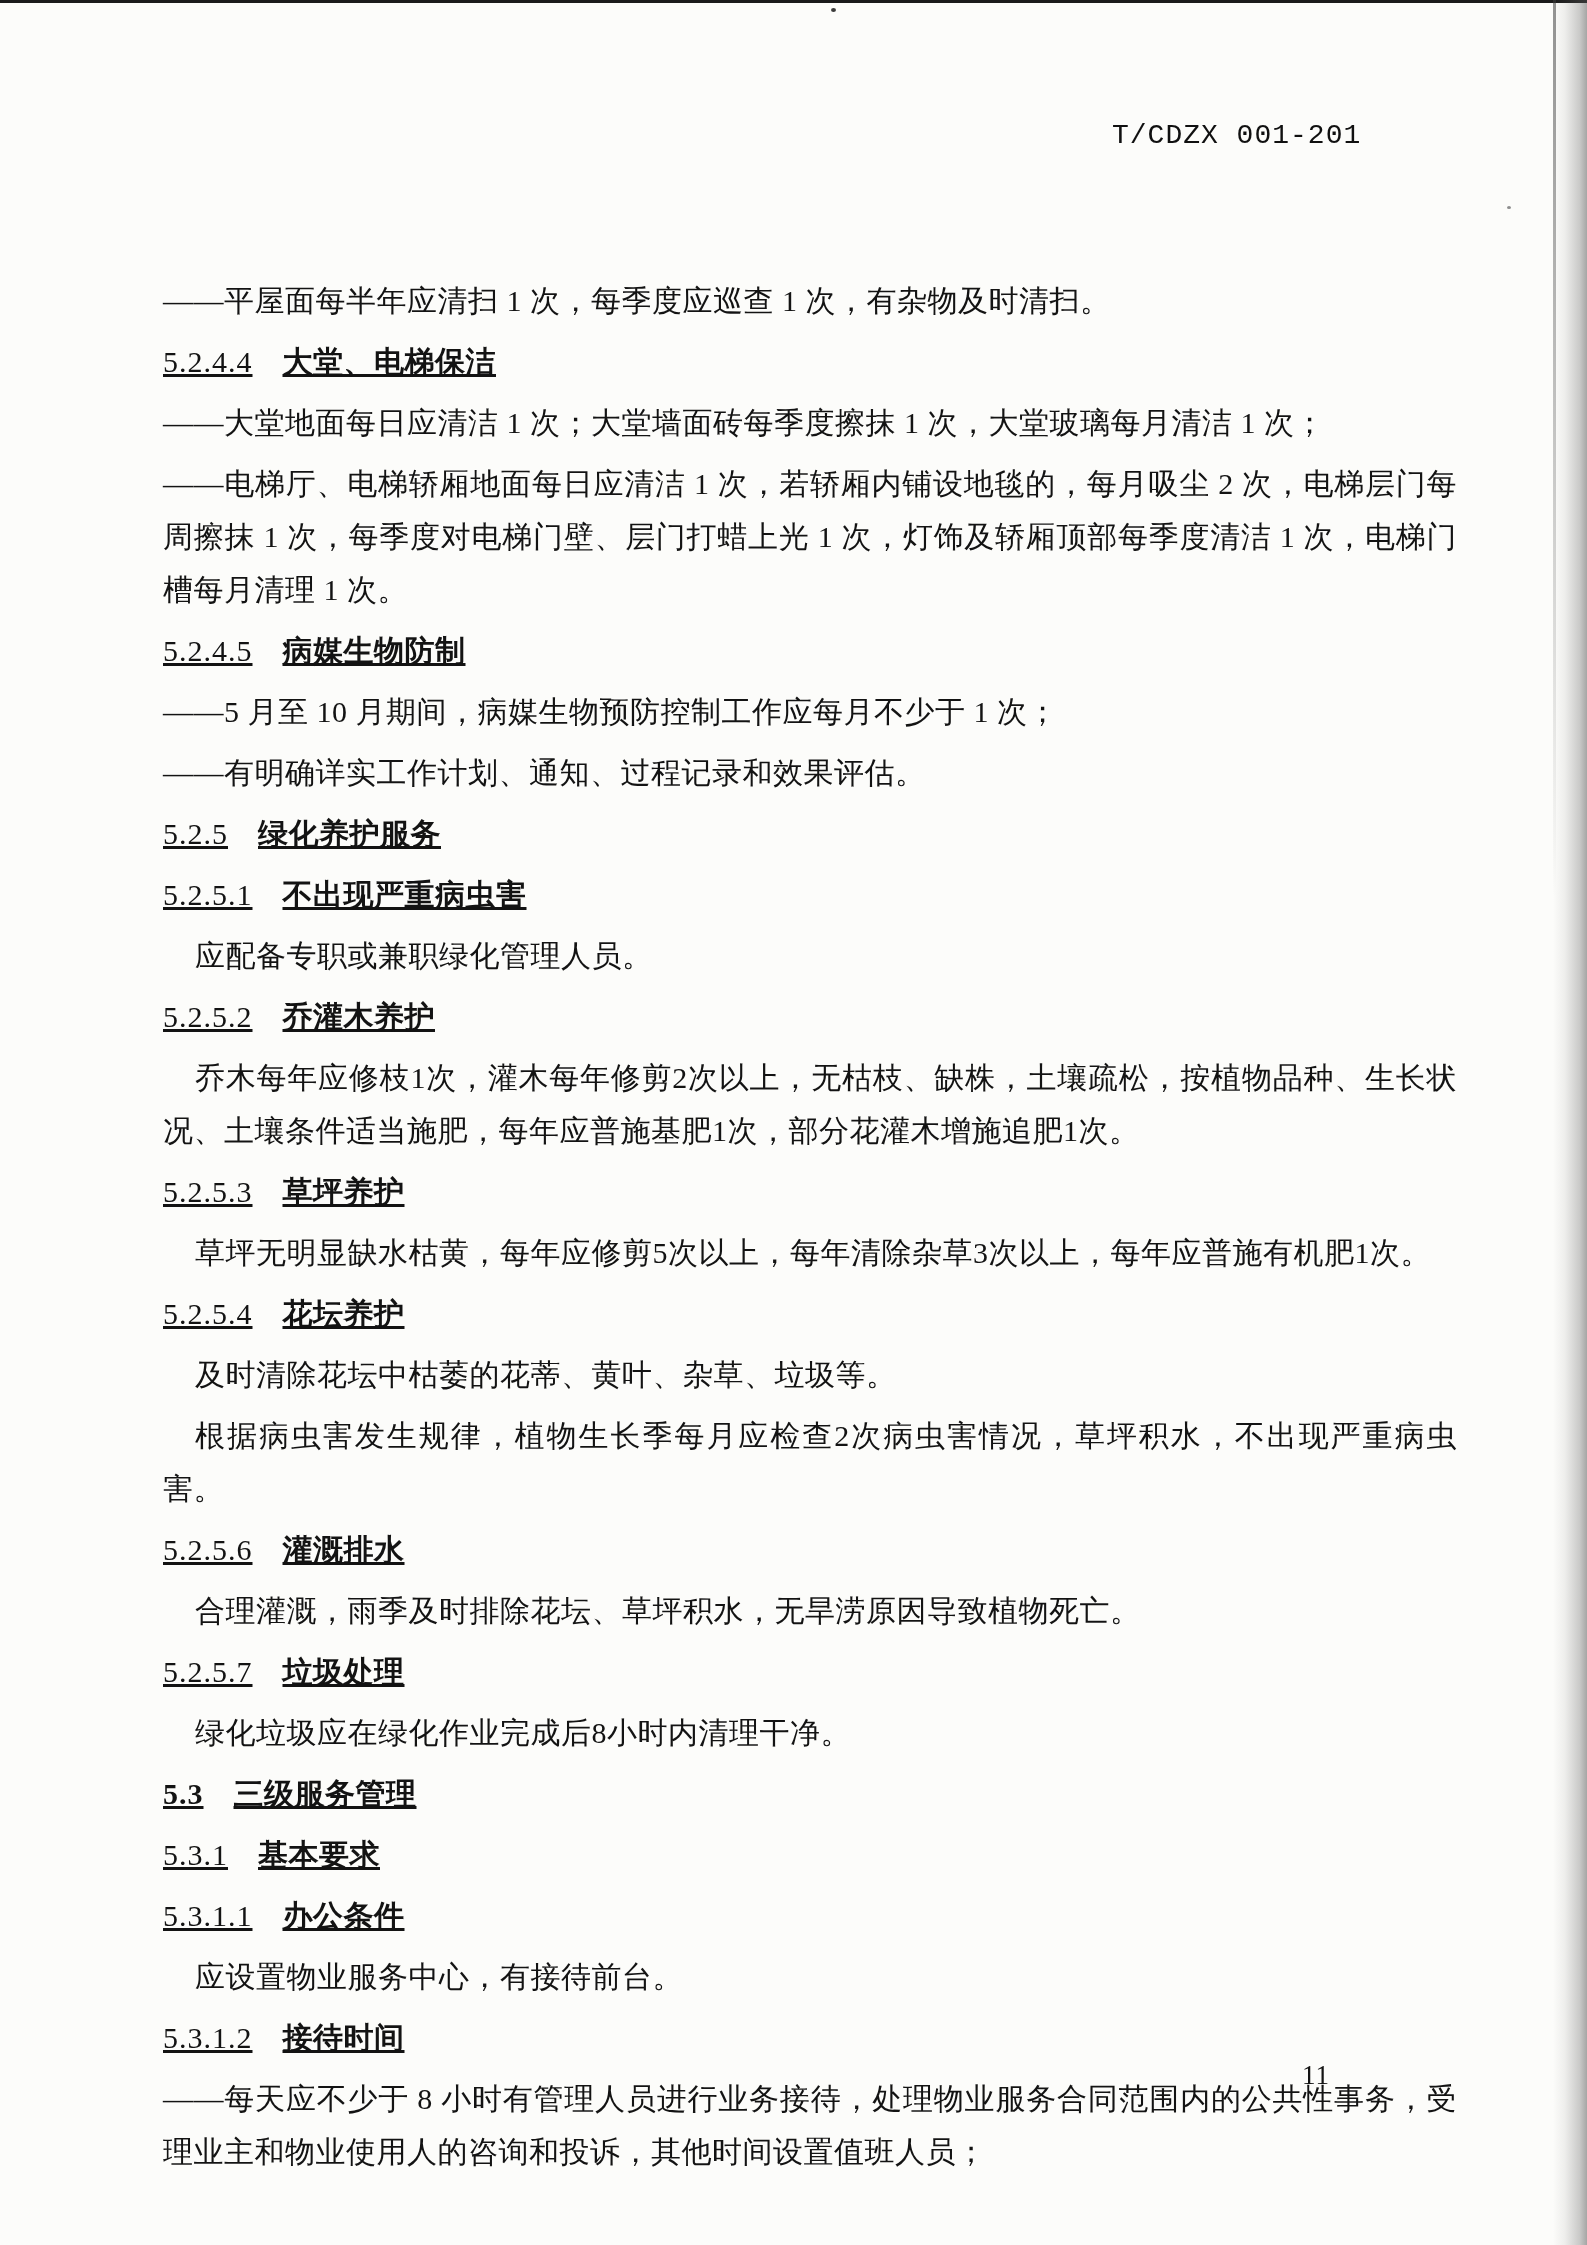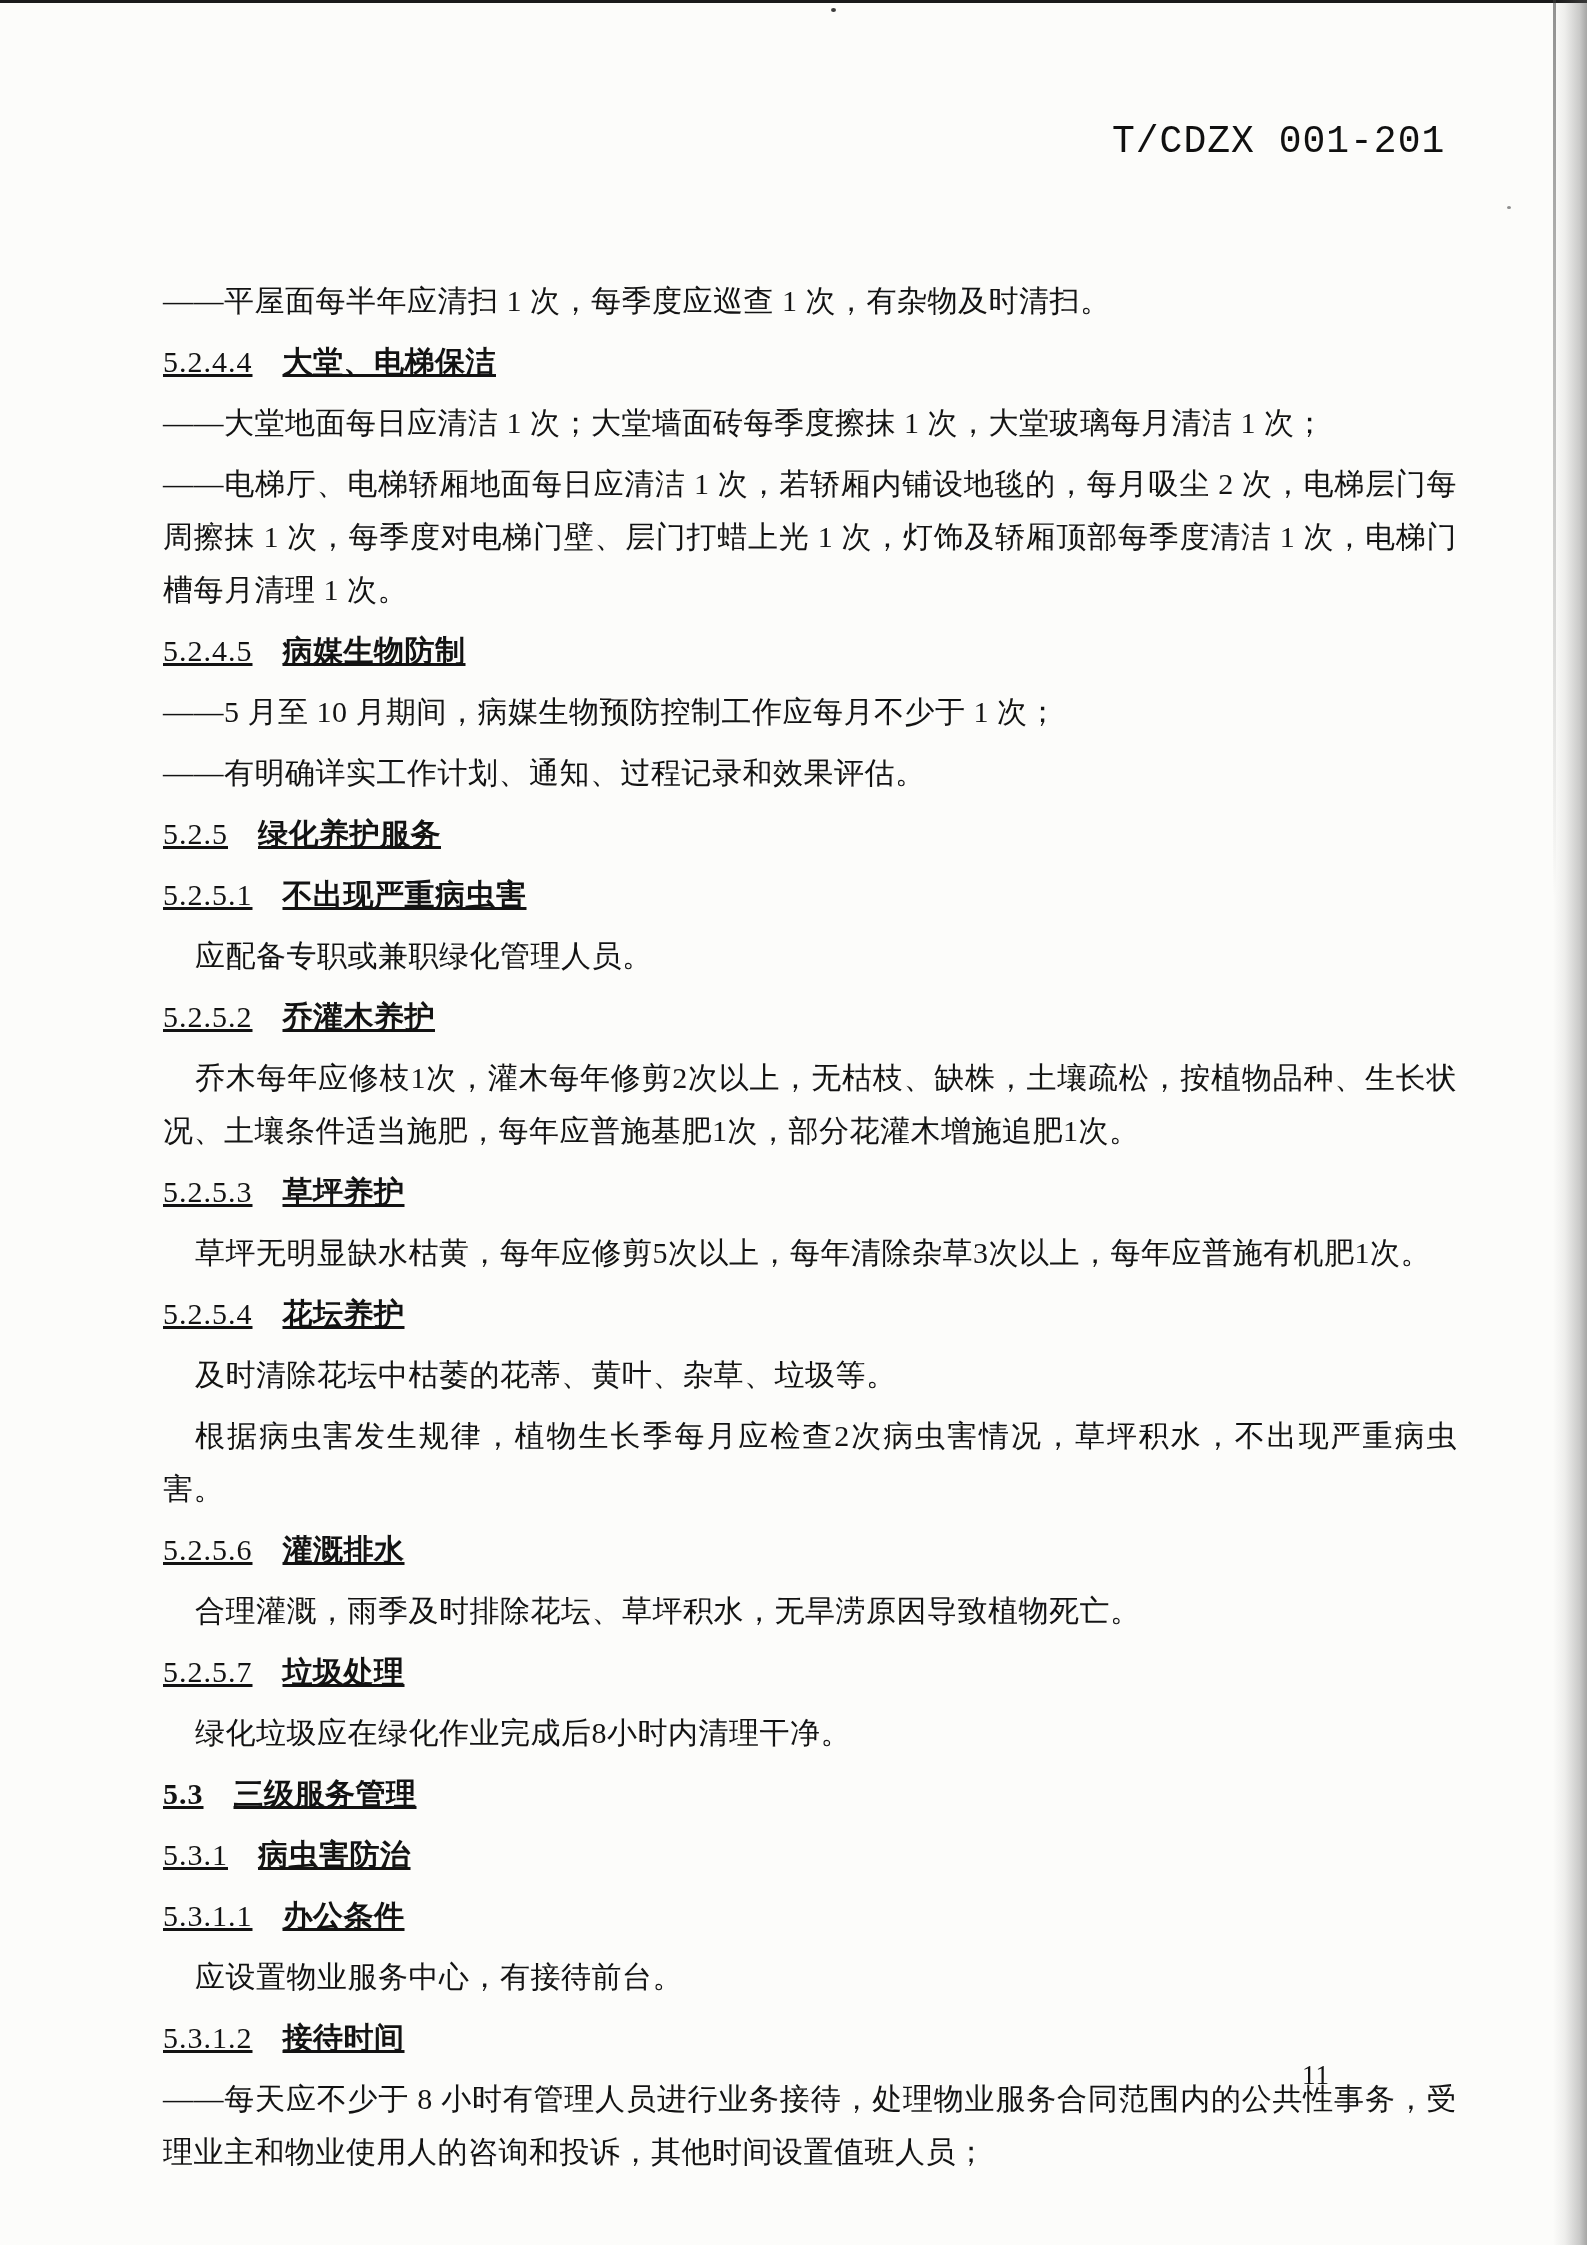--- a/index.html
+++ b/index.html
@@ -54,21 +54,21 @@
     width: 4px; height: 3px;
     background: #8d8d8d;
     border-radius: 50%;
   }
   
   .doc-code {
     position: absolute;
     top: 120px;
     left: 1112px;
     font-family: "Liberation Mono", "DejaVu Sans Mono", monospace;
-    font-size: 38px;
+    font-size: 28px;
     letter-spacing: 1px;
     white-space: nowrap;
     color: #101010;
   }
   
   .content {
     position: absolute;
     top: 266px;
     left: 155px;
     width: 1310px;
@@ -180,21 +180,21 @@
       <span class="hnum">5.2.5.7</span><span class="htitle">垃圾处理</span>
     </p>
 
     <p class="para">绿化垃圾应在绿化作业完成后8小时内清理干净。</p>
 
     <p class="heading">
       <span class="hnum bold">5.3</span><span class="htitle">三级服务管理</span>
     </p>
 
     <p class="heading">
-      <span class="hnum">5.3.1</span><span class="htitle">病虫害防治</span>
+      <span class="hnum">5.3.1</span><span class="htitle">基本要求</span>
     </p>
 
     <p class="heading">
       <span class="hnum">5.3.1.1</span><span class="htitle">办公条件</span>
     </p>
 
     <p class="para">应设置物业服务中心，有接待前台。</p>
 
     <p class="heading">
       <span class="hnum">5.3.1.2</span><span class="htitle">接待时间</span>

